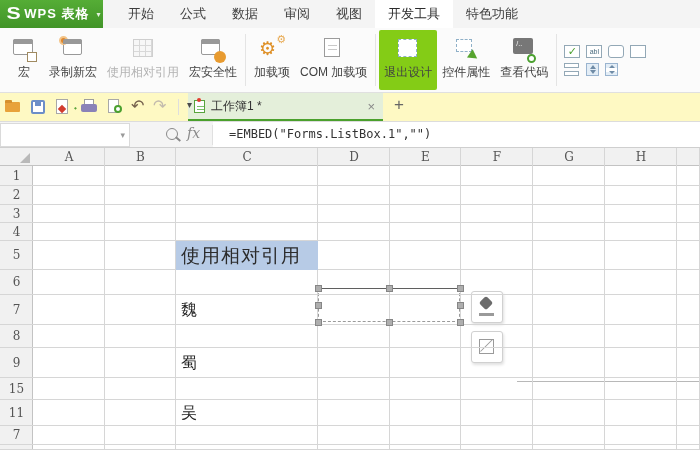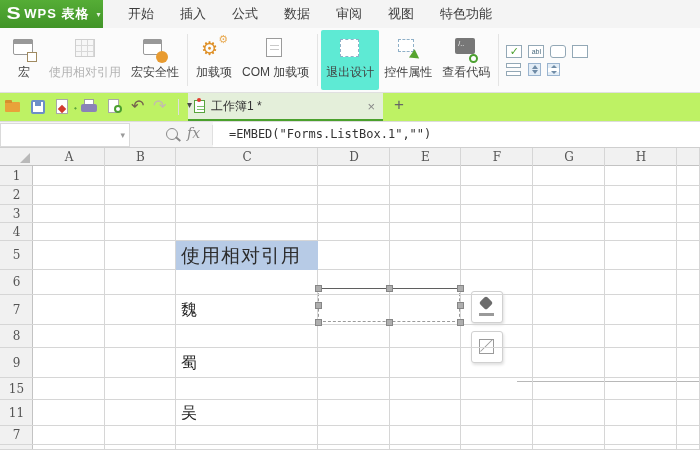--- a/index.html
+++ b/index.html
@@ -17,21 +17,21 @@
   .menu-item{padding:0 13px;font-size:13px;color:#3c3c3c;display:flex;align-items:center;cursor:default;}
   .menu-item.active{background:#fff;color:#2c2c2c;}
 
   
   .ribbon{position:absolute;left:0;top:28px;width:700px;height:65px;background:#fbfbfb;border-bottom:1px solid #e0e0e0;
           box-sizing:border-box;display:flex;align-items:stretch;padding-left:4px;overflow:hidden;}
   .rsep{width:1px;background:#e4e4e4;margin:6px 3px;}
   .rbtn{display:flex;flex-direction:column;align-items:center;justify-content:flex-start;padding:0 5px;margin:2px 0;border-radius:2px;}
   .rbtn .rlabel{font-size:12px;color:#424242;white-space:nowrap;margin-top:1px;}
   .rbtn.disabled .rlabel{color:#b2b2b2;}
-  .rbtn.active{background:#5eead4;}
+  .rbtn.active{background:#84cc16;}
   .rbi{width:30px;height:27px;position:relative;margin-top:6px;}
   .rbi::before,.rbi::after,.rbi .acc{position:absolute;content:"";box-sizing:border-box;}
 
   .i-macro::before{left:4px;top:3px;width:20px;height:16px;border:1px solid #999;background:#fff;border-radius:2px;}
   .i-macro::after{left:4px;top:3px;width:20px;height:5px;background:#999;border-radius:2px 2px 0 0;}
   .i-macro .acc{right:2px;bottom:1px;width:10px;height:10px;background:#fff;border:1px solid #a08a60;}
   .i-record::before{left:5px;top:3px;width:19px;height:16px;border:1px solid #999;background:#fff;border-radius:2px;}
   .i-record::after{left:5px;top:3px;width:19px;height:5px;background:#999;border-radius:2px 2px 0 0;}
   .i-record .acc{left:1px;top:0;width:9px;height:9px;border-radius:50%;background:#e0862c;border:2px solid #f3c488;}
   .i-relref::before{left:5px;top:3px;width:20px;height:18px;border:1px solid #cfcfcf;background:
@@ -73,21 +73,21 @@
   .t-combobox::before{left:0;top:0;width:15px;height:5px;border:1px solid #93a8b6;background:#fff;}
   .t-combobox::after{left:0;bottom:0;width:15px;height:5px;border:1px solid #93a8b6;background:#fff;}
   .t-spinner{width:13px;background:#e3edf6;border:1px solid #9ab4cf;}
   .t-spinner::before{left:3px;top:1px;border-bottom:4px solid #6f8ba6;border-left:3px solid transparent;border-right:3px solid transparent;}
   .t-spinner::after{left:3px;bottom:1px;border-top:4px solid #6f8ba6;border-left:3px solid transparent;border-right:3px solid transparent;}
   .t-scrollbar{width:13px;background:linear-gradient(#e3edf6 0 4px,#fff 4px 8px,#e3edf6 8px);border:1px solid #9ab4cf;}
   .t-scrollbar::before{left:3px;top:1px;border-bottom:3px solid #6f8ba6;border-left:3px solid transparent;border-right:3px solid transparent;}
   .t-scrollbar::after{left:3px;bottom:1px;border-top:3px solid #6f8ba6;border-left:3px solid transparent;border-right:3px solid transparent;}
 
   
-  .toolrow{position:absolute;left:0;top:93px;width:700px;height:29px;background:#bef264;border-bottom:1px solid #dcdcdc;box-sizing:border-box;}
+  .toolrow{position:absolute;left:0;top:93px;width:700px;height:29px;background:#fef9c3;border-bottom:1px solid #dcdcdc;box-sizing:border-box;}
   .qa{position:absolute;top:0;width:20px;height:28px;}
   .qa::before,.qa::after{position:absolute;content:"";box-sizing:border-box;}
   .q-open-folder::before{left:1px;top:9px;width:15px;height:10px;background:#e8a23a;border-radius:1px;}
   .q-open-folder::after{left:1px;top:7px;width:7px;height:3px;background:#d6902c;border-radius:1px 1px 0 0;}
   .q-save::before{left:2px;top:7px;width:14px;height:14px;border:2px solid #6c8ec8;border-radius:2px;background:#fff;}
   .q-save::after{left:6px;top:9px;width:6px;height:4px;background:#6c8ec8;}
   .q-export-pdf::before{left:2px;top:6px;width:12px;height:15px;border:1px solid #a8a8a8;background:#fff;}
   .q-export-pdf::after{left:5px;top:13px;width:6px;height:6px;background:#d23b2e;transform:rotate(45deg);
       box-shadow:9px -10px 0 -2px #59a43a;}
   .q-print::before{left:4px;top:6px;width:10px;height:6px;border:1px solid #9d9d9d;background:#fff;}
@@ -152,35 +152,41 @@
 <div class="page">
 
   <div class="menubar">
     <div class="logo">
       <span class="logo-s">S</span>
       <span class="logo-t">WPS 表格</span>
       <span class="logo-dd">▾</span>
     </div>
     <div class="menu-items">
         <div class="menu-item">开始</div>
-        <div class="menu-item">插入</div>
         <div class="menu-item">公式</div>
         <div class="menu-item">数据</div>
         <div class="menu-item">审阅</div>
         <div class="menu-item">视图</div>
+        <div class="menu-item active">开发工具</div>
         <div class="menu-item">特色功能</div>
       </div>
   </div>
 
   <div class="ribbon">
       <div class="rbtn">
         <div class="rbi i-macro">
           <div class="acc"></div>
         </div>
         <div class="rlabel">宏</div>
+      </div>
+      <div class="rbtn">
+        <div class="rbi i-record">
+          <div class="acc"></div>
+        </div>
+        <div class="rlabel">录制新宏</div>
       </div>
       <div class="rbtn disabled">
         <div class="rbi i-relref">
           <div class="acc"></div>
         </div>
         <div class="rlabel">使用相对引用</div>
       </div>
       <div class="rbtn">
         <div class="rbi i-security">
           <div class="acc"></div>

